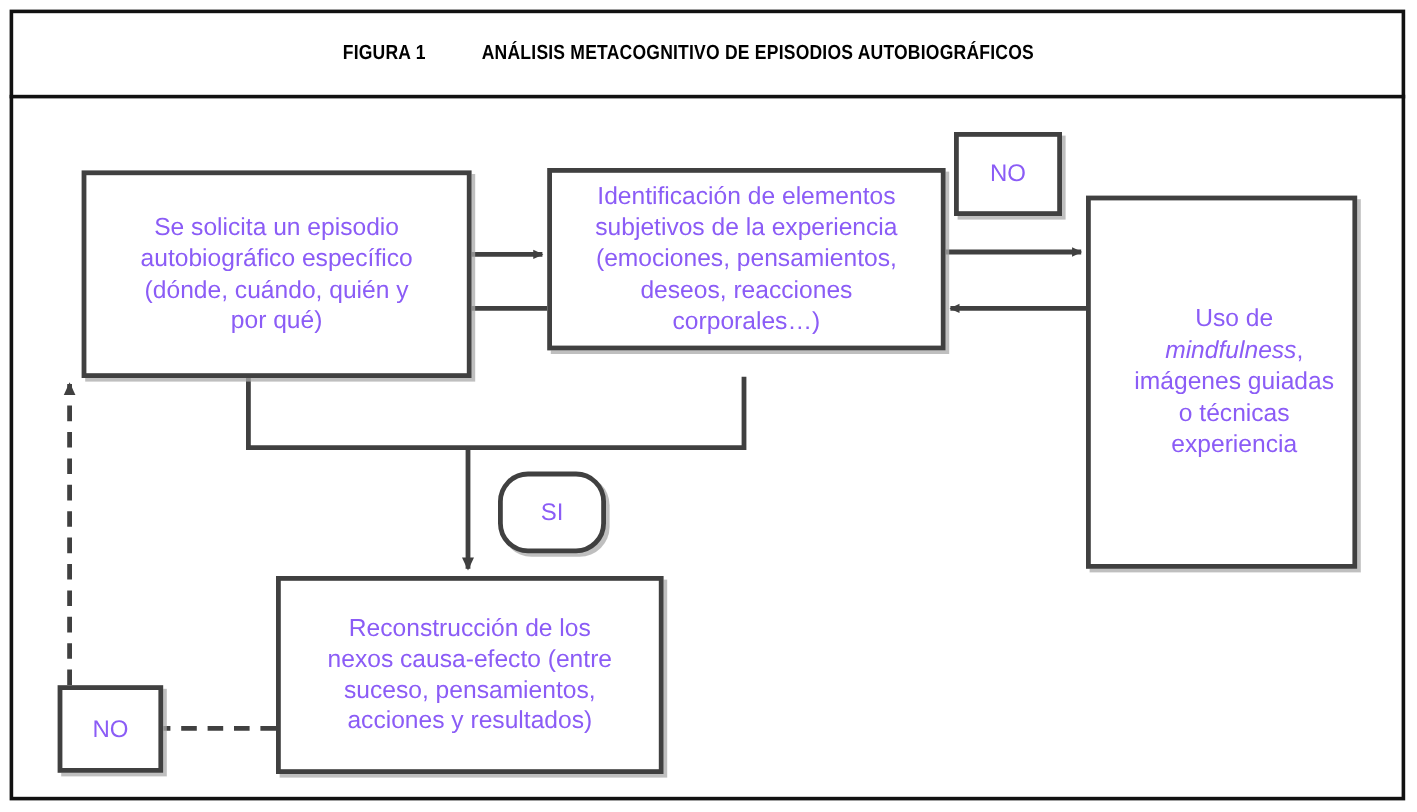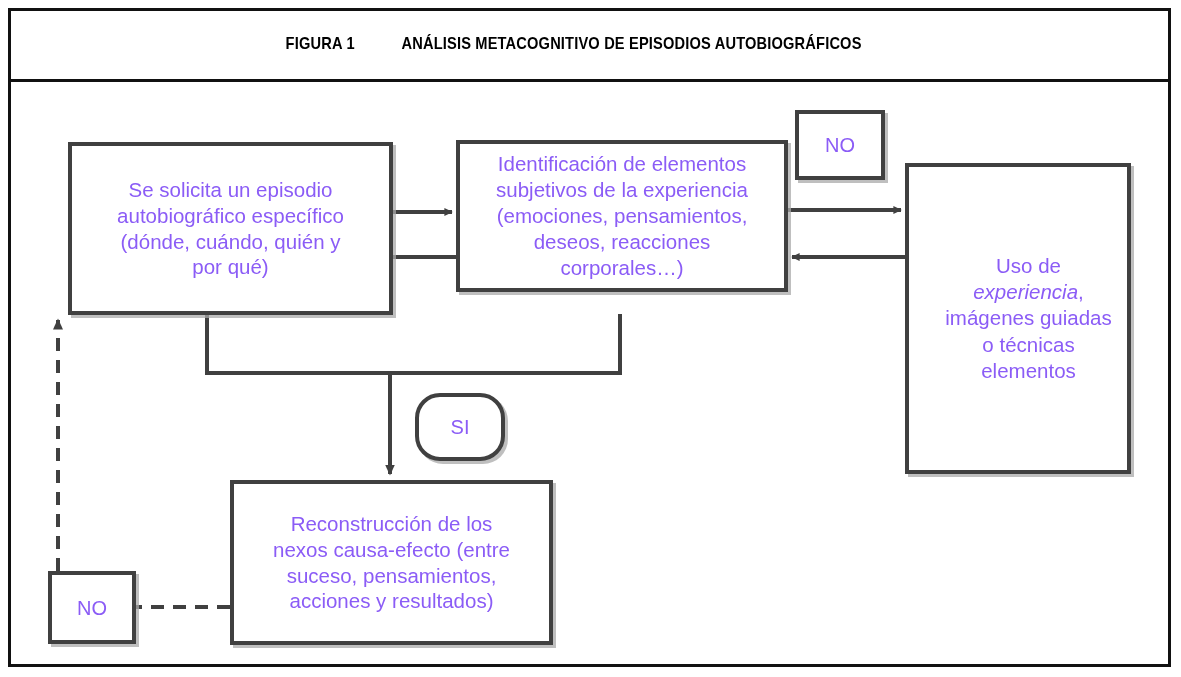--- a/index.html
+++ b/index.html
@@ -178,21 +178,21 @@
 (emociones, pensamientos,
 deseos, reacciones
 corporales…)</span>
     </div>
 
     <div class="node small" id="node-no-top">
       <span class="node-text">NO</span>
     </div>
 
     <div class="node mindful" id="node-mindfulness">
-      <span class="mindful-text"><span>Uso de </span><br><span class="ital">experiencia</span><span>,</span><br><span>imágenes guiadas</span><br><span>o técnicas</span><br><span>elementos</span></span>
+      <span class="mindful-text"><span>Uso de </span><br><span class="ital">mindfulness</span><span>,</span><br><span>imágenes guiadas</span><br><span>o técnicas</span><br><span>experiencia</span></span>
     </div>
 
     <div class="node small" id="node-si">
       <span class="node-text">SI</span>
     </div>
 
     <div class="node" id="node-reconstr">
       <span class="node-text">Reconstrucción de los
 nexos causa-efecto (entre
 suceso, pensamientos,

